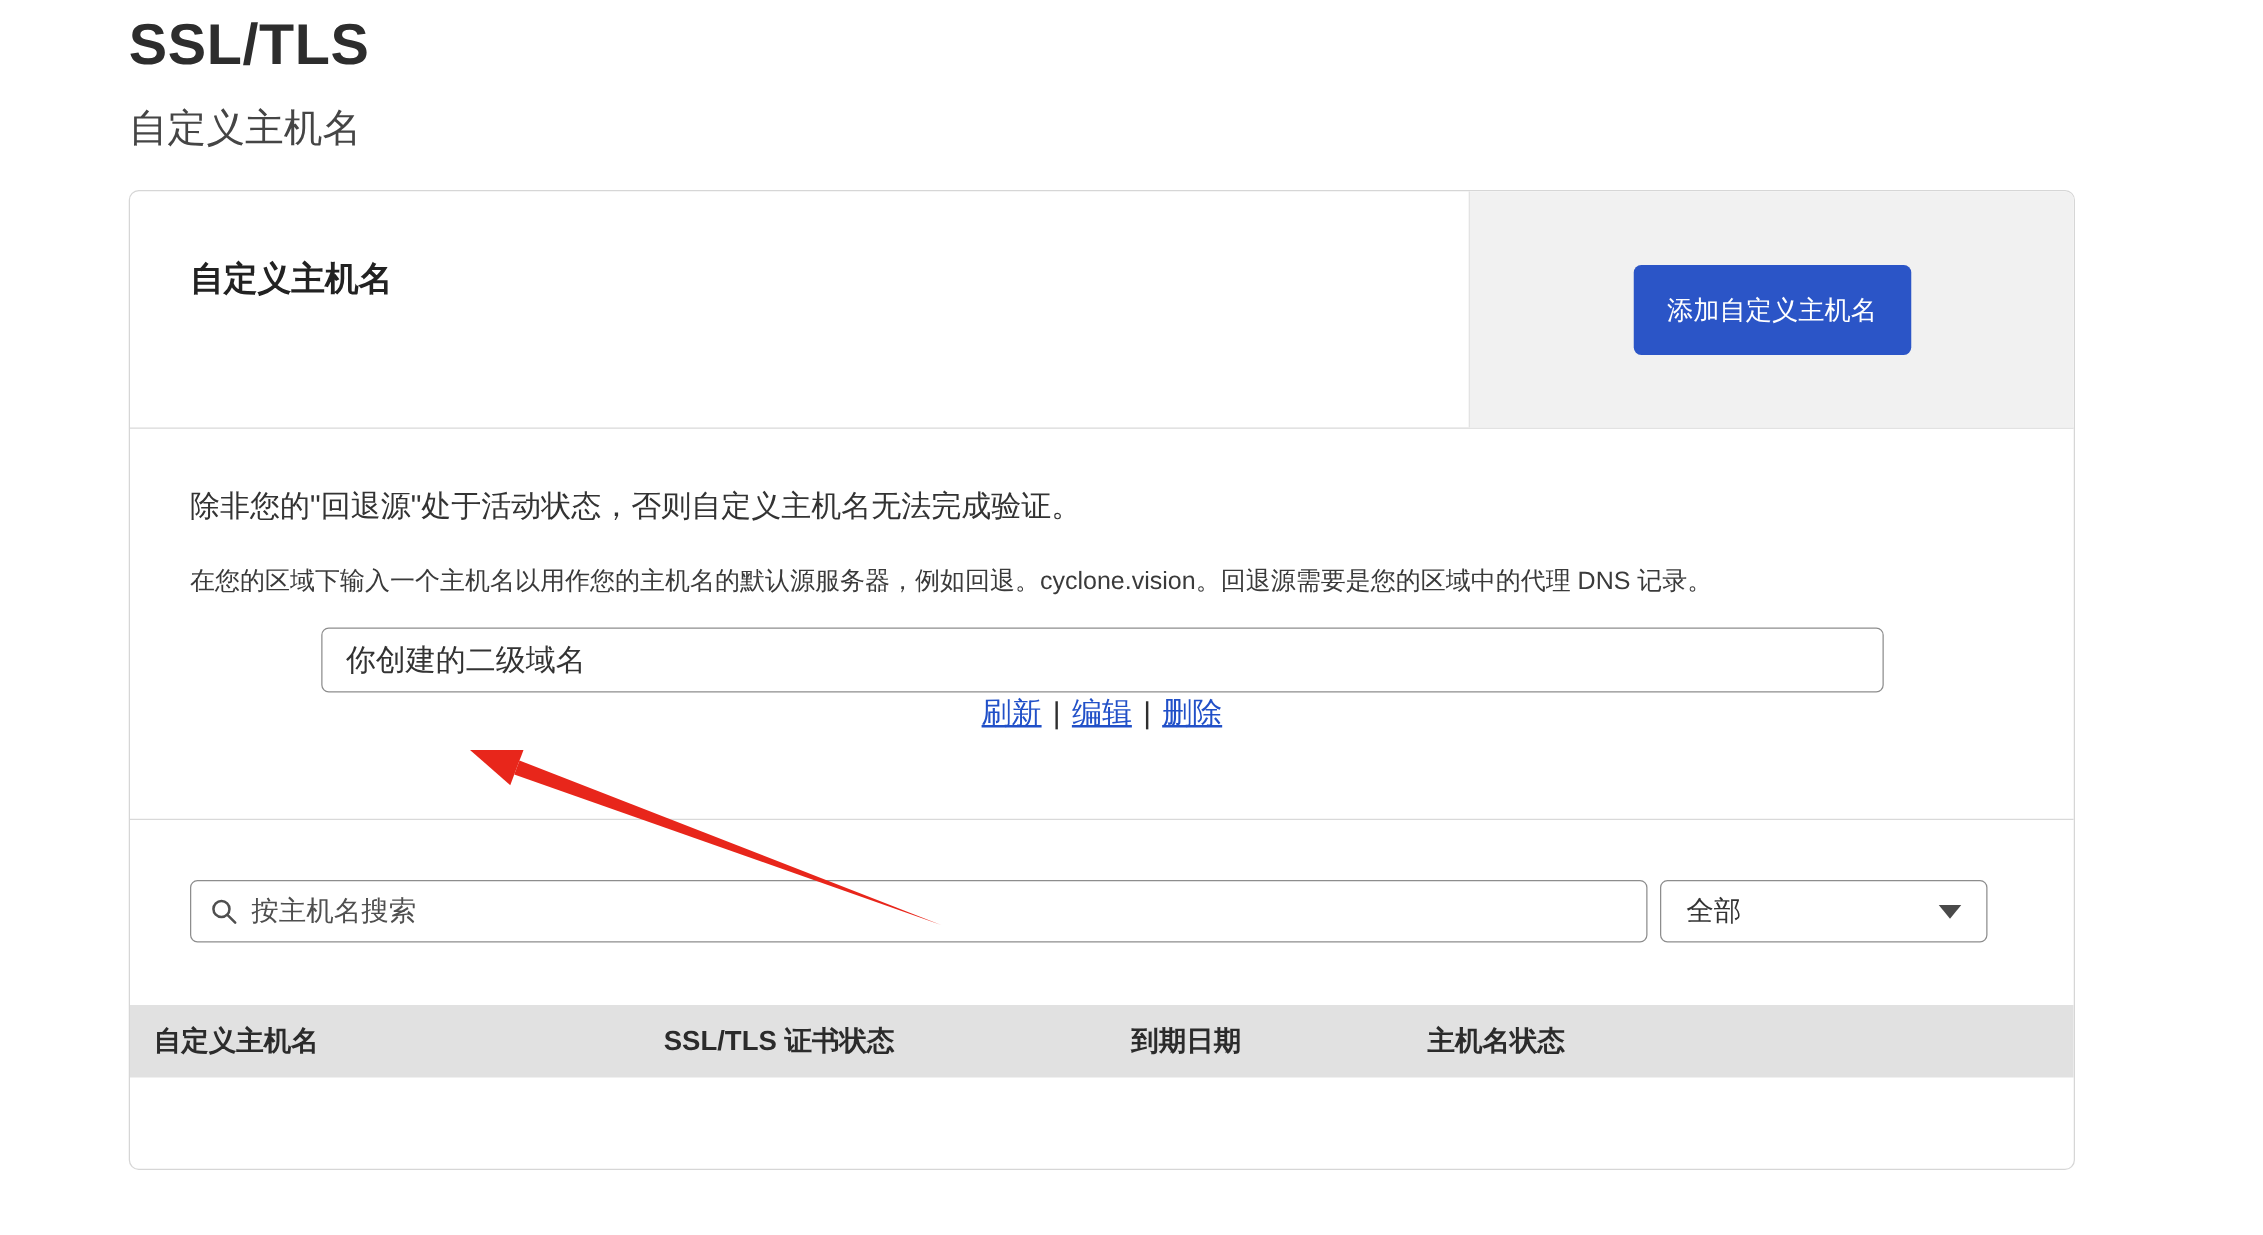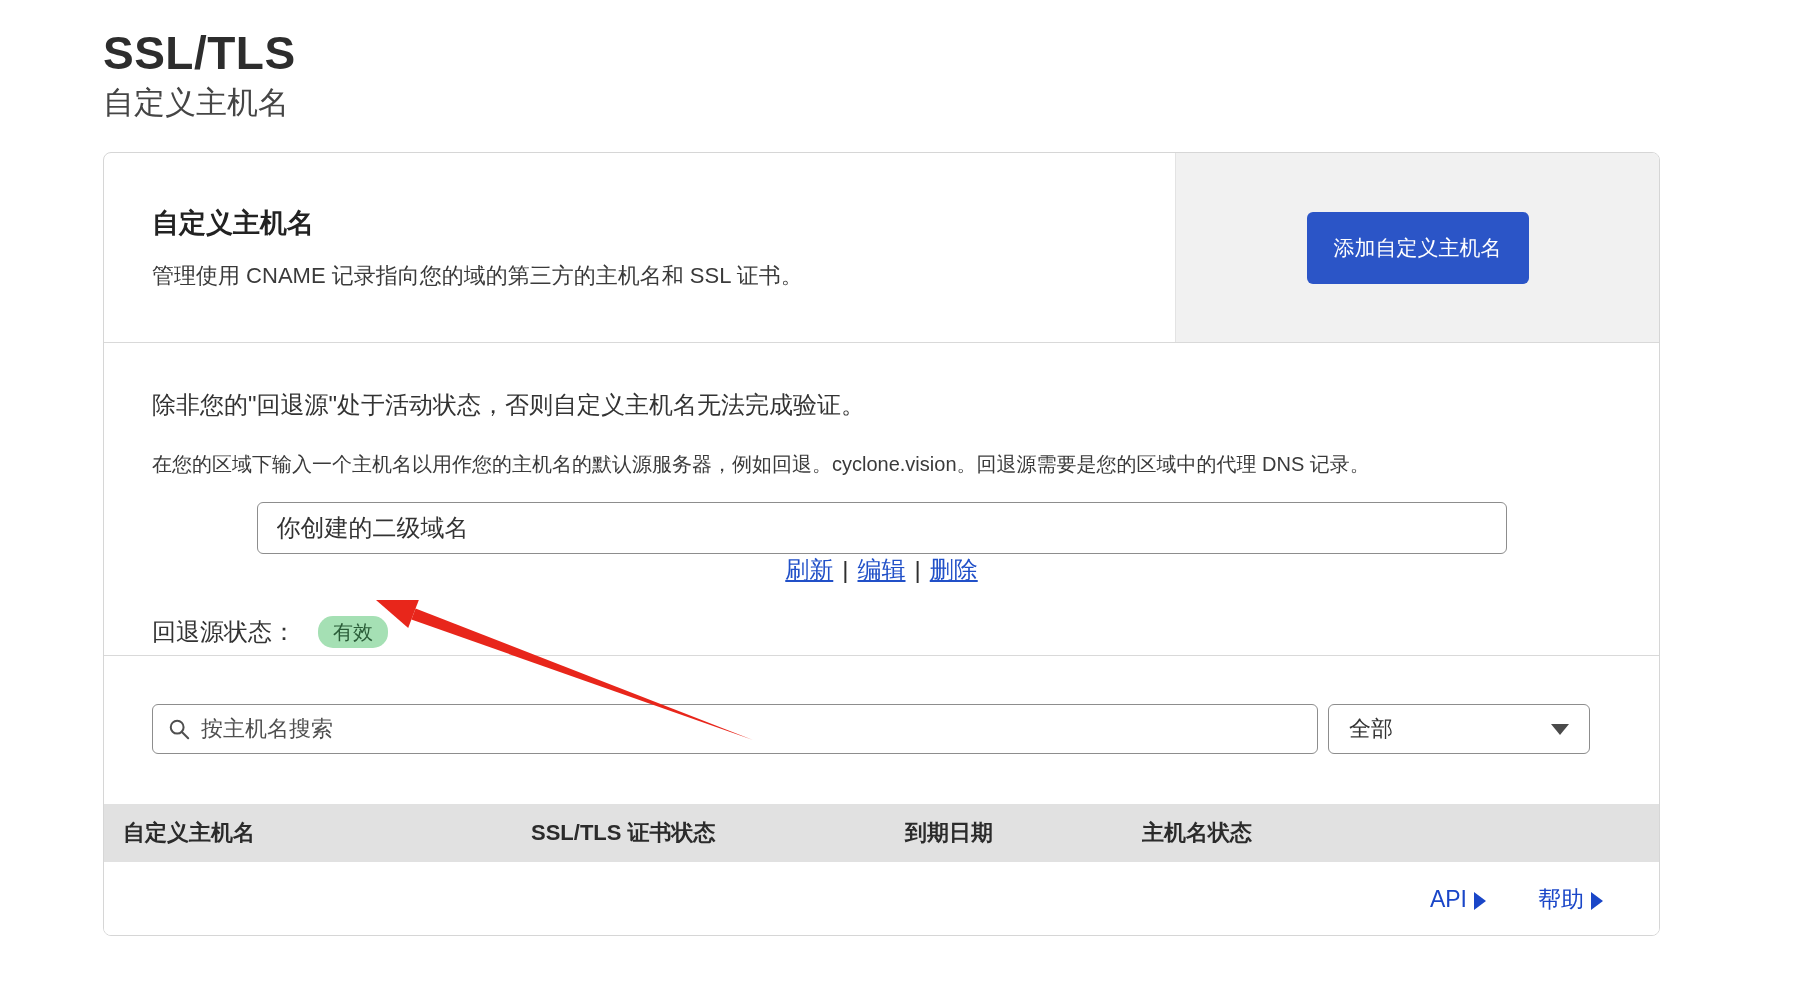--- a/index.html
+++ b/index.html
@@ -1,20 +1,20 @@
 <!DOCTYPE html>
 <html><head>
 <meta charset="utf-8">
 <style>
   * { box-sizing: border-box; margin: 0; padding: 0; }
   html, body { width: 1810px; height: 988px; background: #ffffff;
     font-family: "Liberation Sans", "DejaVu Sans", sans-serif; color: #303030; }
   body { position: relative; overflow: hidden; }
 
-  .page-title { position: absolute; left: 103px; top: 26px;
+  .page-title { position: absolute; left: 103px; top: 8px;
     font-size: 46px; font-weight: 700; color: #2d2d2d; letter-spacing: 0.5px; }
   .page-subtitle { position: absolute; left: 103px; top: 82px;
     font-size: 31px; font-weight: 400; color: #454545; }
 
   .card { position: absolute; left: 103px; top: 152px; width: 1557px; height: 784px;
     background: #ffffff; border: 1px solid #d6d6d6; border-radius: 8px; overflow: hidden; }
 
   
   .card-header { display: flex; height: 189px; }
   .card-header-left { flex: 1; padding: 52px 0 0 48px; }
@@ -84,39 +84,34 @@
 <body>
 
 <h1 class="page-title">SSL/TLS</h1>
 <div class="page-subtitle">自定义主机名</div>
 
 <div class="card">
 
   <div class="card-header">
     <div class="card-header-left">
       <div class="card-header-title">自定义主机名</div>
-      <div class="card-header-desc">管理使用 CNAME 记录指向您的域的第三方的主机名和 SSL 证书。</div>
     </div>
     <div class="card-header-right">
       <button class="add-btn">添加自定义主机名</button>
     </div>
   </div>
 
   <div class="section-fallback">
     <p class="fallback-warning">除非您的"回退源"处于活动状态，否则自定义主机名无法完成验证。</p>
     <p class="fallback-instruction">在您的区域下输入一个主机名以用作您的主机名的默认源服务器，例如回退。cyclone.vision。回退源需要是您的区域中的代理 DNS 记录。</p>
     <div class="hostname-row">
       <input class="hostname-input" type="text" value="你创建的二级域名" style="">
       <span class="hostname-actions">
         <a>刷新</a><span class="action-sep">|</span><a>编辑</a><span class="action-sep">|</span><a>删除</a>
       </span>
-    </div>
-    <div class="status-row">
-      <span class="status-label">回退源状态：</span>
-      <span class="status-badge">有效</span>
     </div>
   </div>
 
   <div class="section-search">
     <div class="search-row">
       <div class="search-wrap">
         <svg class="search-icon" viewBox="0 0 24 24">
           <circle cx="10" cy="10" r="7" fill="none" stroke="#4f4f4f" stroke-width="2.2"></circle>
           <line x1="15.2" y1="15.2" x2="22" y2="22" stroke="#4f4f4f" stroke-width="2.2" stroke-linecap="round"></line>
         </svg>
@@ -129,29 +124,19 @@
     </div>
   </div>
 
   <div class="table-header">
     <div class="th-col1">自定义主机名</div>
     <div class="th-col2">SSL/TLS 证书状态</div>
     <div class="th-col3">到期日期</div>
     <div class="th-col4">主机名状态</div>
   </div>
 
-  <div class="card-footer">
-    <a class="footer-link">
-      <span>API</span>
-      <span class="tri-right"></span>
-    </a>
-    <a class="footer-link">
-      <span>帮助</span>
-      <span class="tri-right"></span>
-    </a>
-  </div>
 
 </div>
 
 <svg class="arrow-overlay" viewBox="0 0 1810 988">
   <polygon points="415.6,608.4 753,740 411.4,619.6" fill="#e8261b"></polygon>
   <polygon points="376,600 418.8,599.9 408.2,628.1" fill="#e8261b"></polygon>
 </svg>
 
 </body></html>

